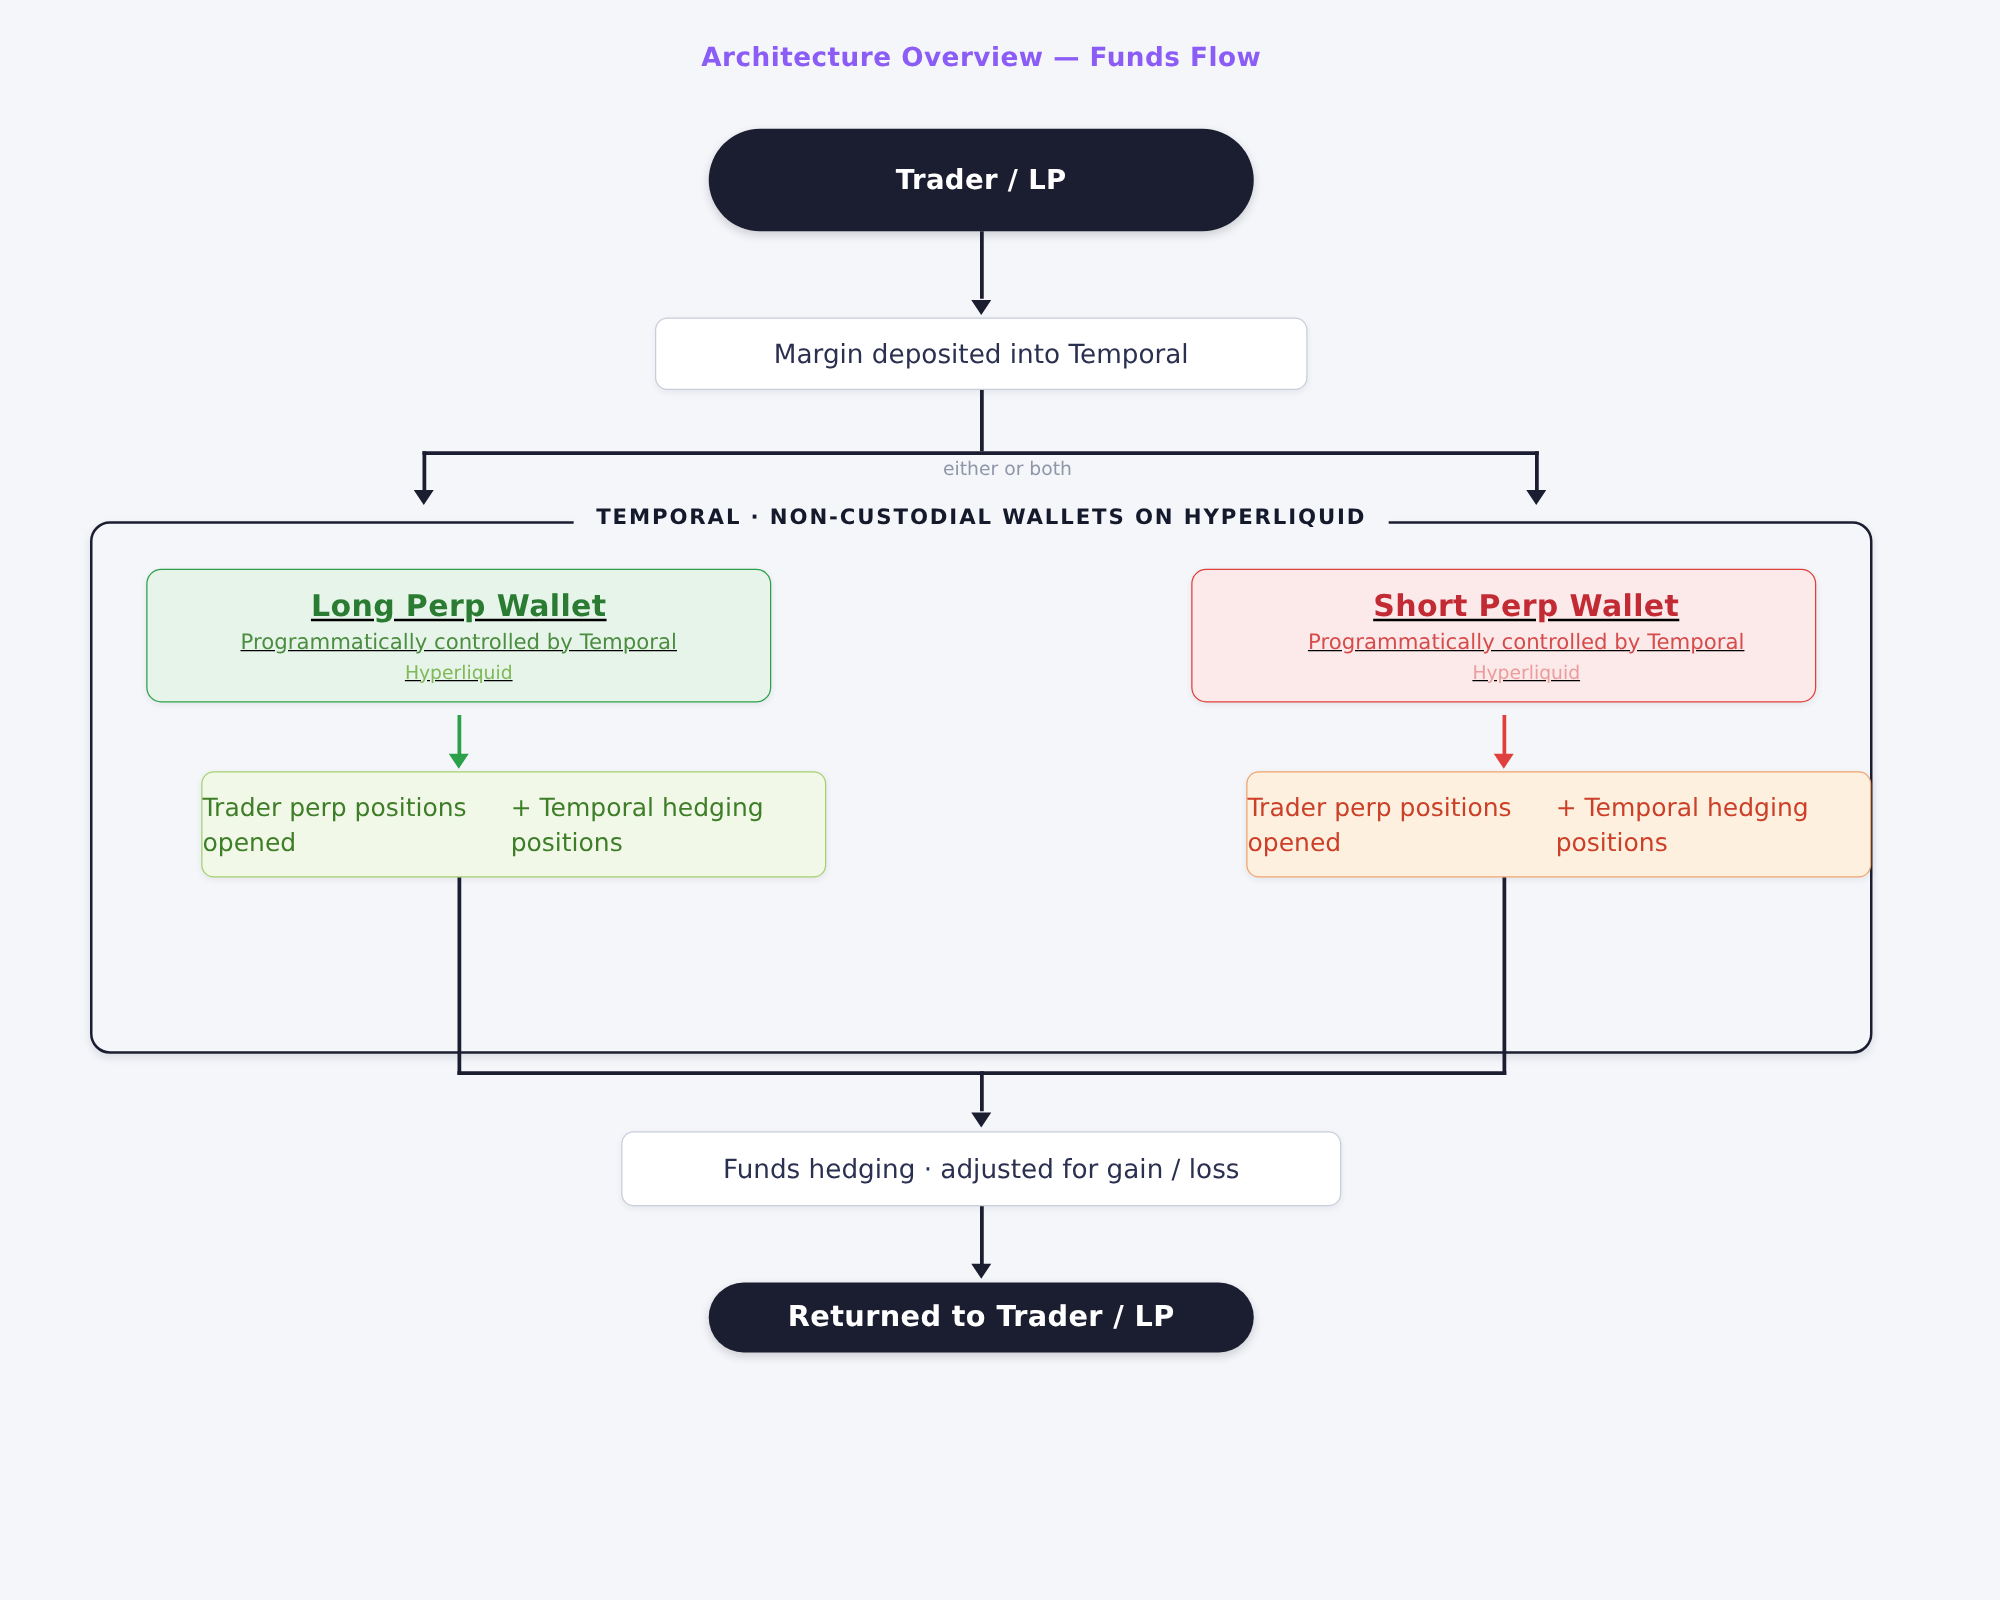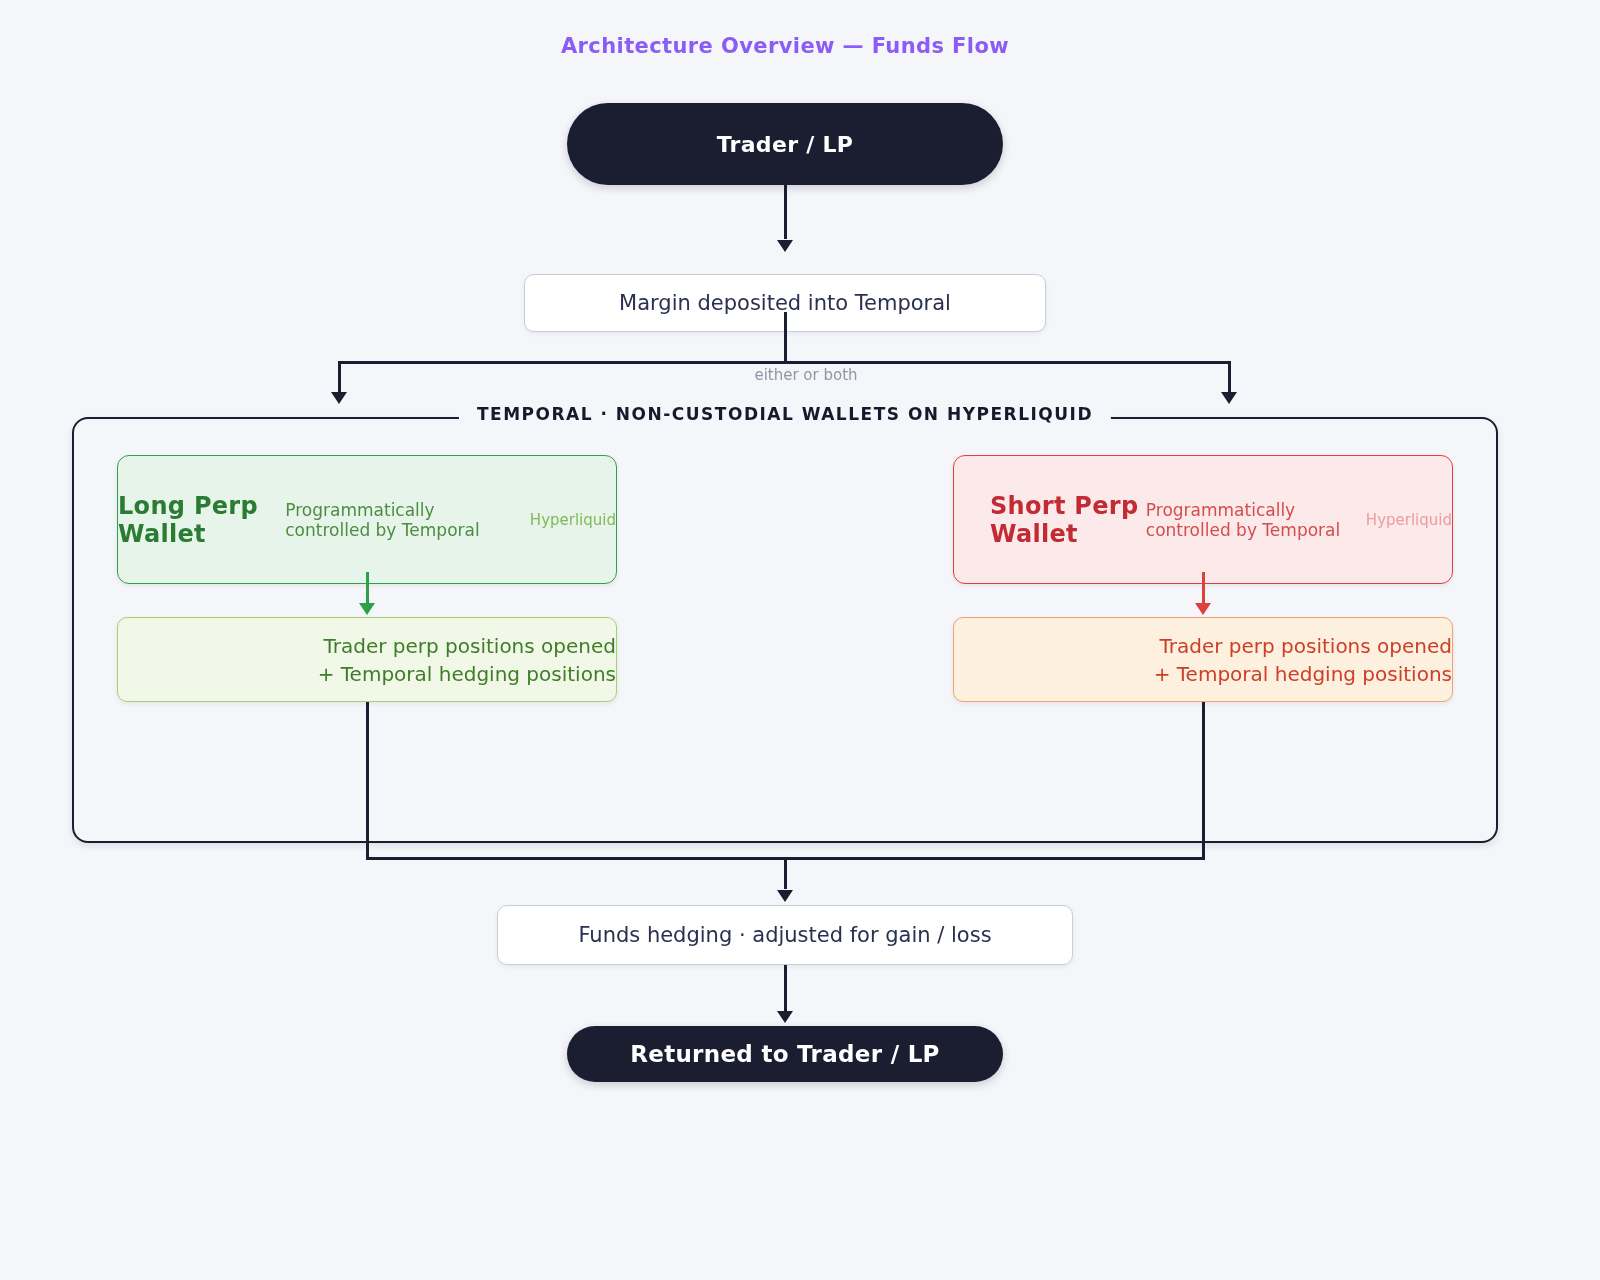--- a/index.html
+++ b/index.html
@@ -34,58 +34,58 @@
     font-size:21px;font-weight:bold;color:#8b5cf6;letter-spacing:.4px;}
 
   .pill{position:absolute;background:var(--ink);display:flex;align-items:center;justify-content:center;
     color:#fff;font-weight:bold;box-shadow:0 3px 8px rgba(15,20,35,.18);}
   .pill-trader{left:567px;top:103px;width:436px;height:82px;border-radius:42px;font-size:22px;letter-spacing:.3px;}
   .pill-returned{left:567px;top:1026px;width:436px;height:56px;border-radius:28px;font-size:23px;letter-spacing:.3px;}
 
   .white-box{position:absolute;background:#ffffff;border:1.5px solid var(--neutral-border);border-radius:10px;
     display:flex;align-items:center;justify-content:center;font-size:21px;color:var(--body-text);
     box-shadow:0 2px 5px rgba(20,25,40,.06);}
-  .box-margin{left:524px;top:254px;width:522px;height:58px;margin-top:20px;}
+  .box-margin{left:524px;top:254px;width:522px;height:58px;}
   .box-settle{left:497px;top:905px;width:576px;height:60px;}
 
   .vline,.hline{position:absolute;background:var(--ink);}
   .vline{width:3px;}
   .hline{height:3px;}
 
   .arrowhead{position:absolute;width:0;height:0;
     border-left:8px solid transparent;border-right:8px solid transparent;
     border-top:12px solid var(--ink);}
 
   .hint{position:absolute;left:785px;top:366px;transform:translateX(-50%);
     font-size:15px;color:var(--hint);white-space:nowrap;margin-left:21px;}
 
   .container-box{position:absolute;left:72px;top:417px;width:1426px;height:426px;
     border:2.5px solid var(--ink);border-radius:16px;box-shadow:0 3px 7px rgba(15,20,35,.10);}
   .container-label{position:absolute;left:785px;top:404px;transform:translateX(-50%);
     background:var(--bg);padding:0 18px;font-size:17px;font-weight:bold;letter-spacing:1.5px;
     color:#141a2c;white-space:nowrap;}
 
-  .wallet{position:absolute;top:455px;width:500px;height:129px;border-radius:12px;
-    display:flex;flex-direction:row;align-items:center;justify-content:center;gap:5px;
-    box-shadow:0 2px 5px rgba(20,25,40,.07);}
+  .wallet{position:absolute;top:455px;width:500px;height:107px;border-radius:12px;
+    display:flex;flex-direction:column;align-items:center;justify-content:center;gap:5px;
+    box-shadow:0 2px 5px rgba(20,25,40,.07);text-decoration:underline;}
   .wallet-long{left:117px;background:var(--long-fill);border:1.5px solid var(--long-accent);}
   .wallet-short{left:953px;background:var(--short-fill);border:1.5px solid var(--short-accent);padding-left:36px;}
   .wallet .w-title{font-size:24px;font-weight:bold;letter-spacing:.3px;}
   .wallet .w-sub{font-size:17px;}
   .wallet .w-badge{font-size:15px;}
   .wallet-long .w-title{color:var(--long-title);}
   .wallet-long .w-sub{color:var(--long-sub);}
   .wallet-long .w-badge{color:var(--long-badge);}
   .wallet-short .w-title{color:var(--short-title);}
   .wallet-short .w-sub{color:var(--short-sub);}
   .wallet-short .w-badge{color:var(--short-badge);}
 
   .positions{position:absolute;top:617px;width:500px;height:85px;border-radius:10px;
-    display:flex;flex-direction:column;align-items:flex-end;justify-content:center;
-    font-size:20px;line-height:28px;box-shadow:0 2px 5px rgba(20,25,40,.07);}
+    display:flex;align-items:center;justify-content:center;
+    font-size:20px;line-height:28px;box-shadow:0 2px 5px rgba(20,25,40,.07);margin-left:44px;}
   .positions-long{left:117px;background:var(--longpos-fill);border:1.5px solid var(--longpos-border);color:var(--longpos-text);}
   .positions-short{left:953px;background:var(--shortpos-fill);border:1.5px solid var(--shortpos-border);color:var(--shortpos-text);}
 
   .stem-long{background:var(--long-accent);}
   .stem-short{background:var(--short-accent);}
   .head-long{border-top-color:var(--long-accent);}
   .head-short{border-top-color:var(--short-accent);}
 </style>
 </head>
 <body>

